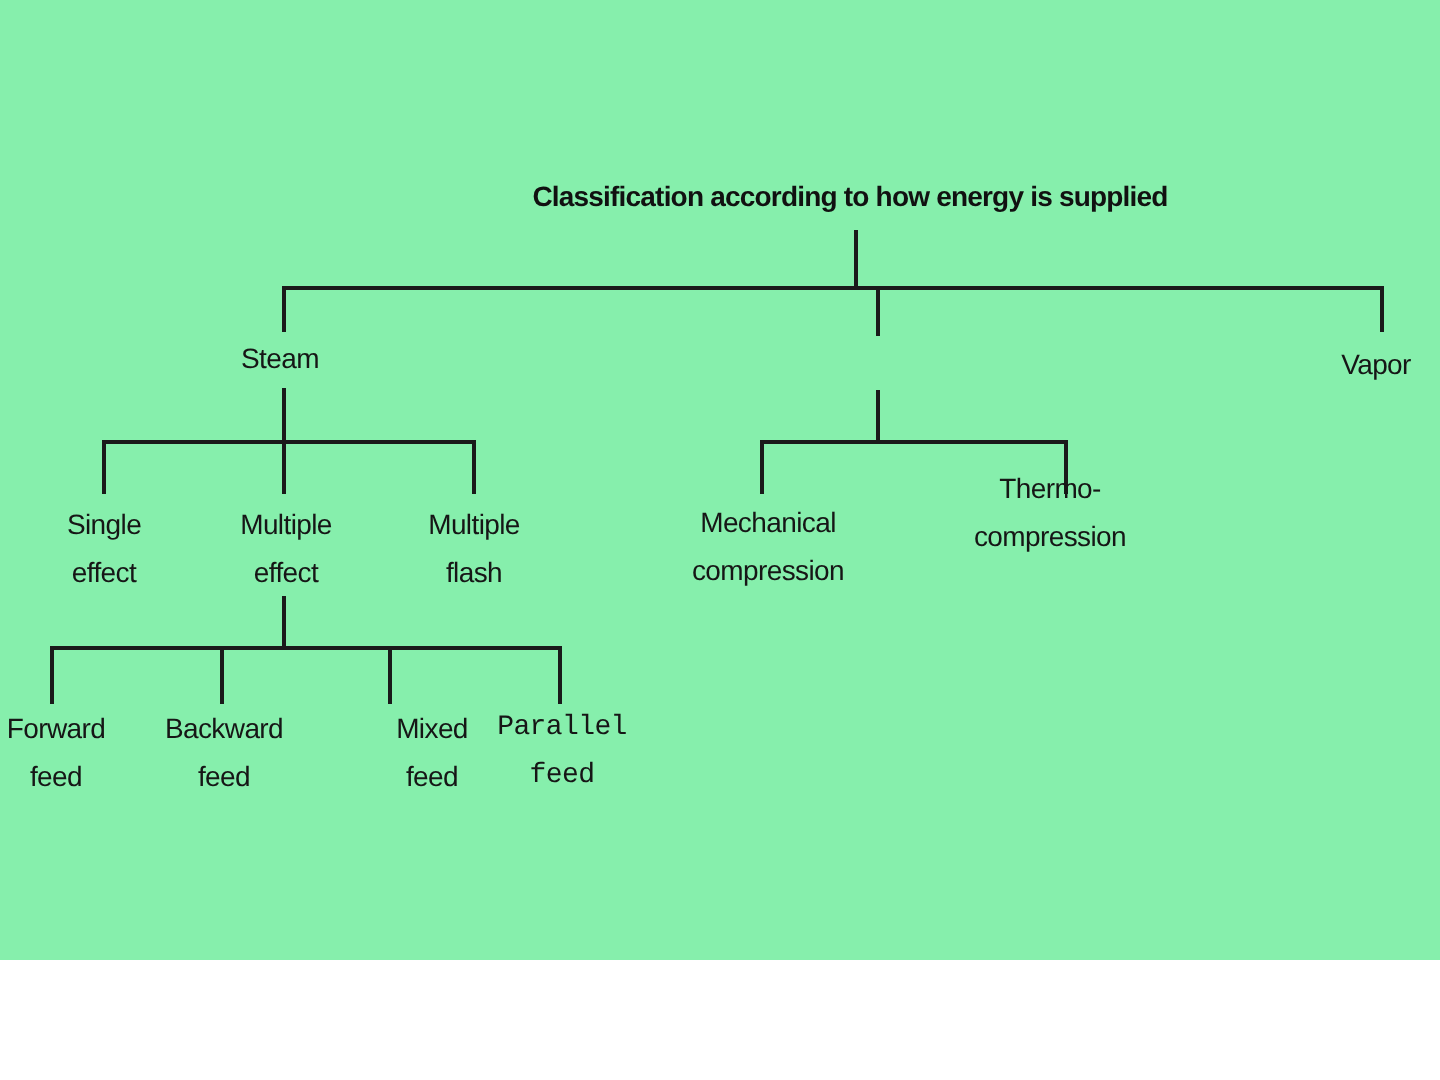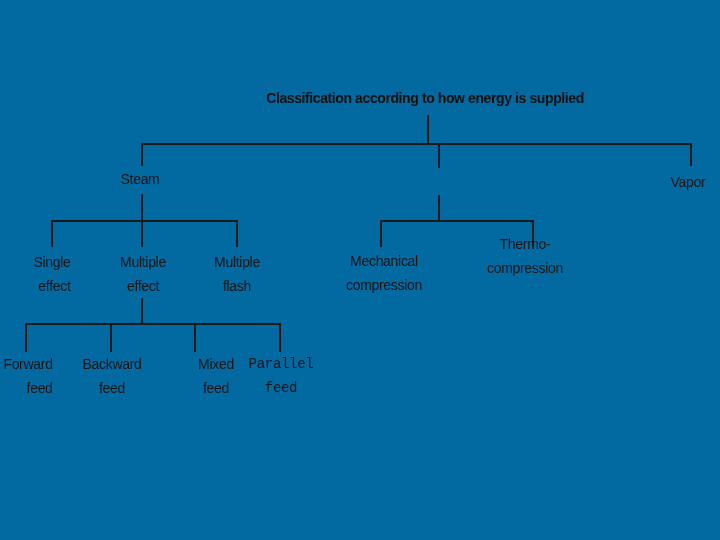--- a/index.html
+++ b/index.html
@@ -3,22 +3,22 @@
 <meta charset="utf-8">
 <style>
   html, body {
     margin: 0;
     padding: 0;
     background: #ffffff;
   }
   .canvas {
     position: relative;
     width: 720px;
-    height: 540px;
-    background: #0369a1;
+    height: 480px;
+    background: #86efac;
     overflow: hidden;
     font-family: "Liberation Sans", sans-serif;
     color: #151515;
   }
   .connectors {
     position: absolute;
     left: 0;
     top: 0;
     width: 720px;
     height: 540px;
@@ -48,28 +48,28 @@
     font-size: 14px;
     line-height: 24px;
     letter-spacing: -0.3px;
     color: #161616;
   }
   
   .n-steam    { left: 140px; top: 167px; }
   .n-vapor    { left: 434px; top: 168px; white-space: nowrap; }
   .n-both     { left: 688px; top: 170px; }
   
-  .n-single   { left: 52px;  top: 250px; text-align: right; }
+  .n-single   { left: 52px;  top: 250px; }
   .n-multiple { left: 143px; top: 250px; }
   .n-flash    { left: 237px; top: 250px; }
   
   .n-mech     { left: 384px; top: 249px; }
   .n-thermo   { left: 525px; top: 232px; }
   
-  .n-forward  { left: 28px;  top: 352px; text-align: right; }
+  .n-forward  { left: 28px;  top: 352px; }
   .n-backward { left: 112px; top: 352px; }
   .n-mixed    { left: 195px; top: 352px; margin-left: 21px; }
   .n-parallel { left: 281px; top: 352px; font-family: Liberation Mono, monospace; }
 </style>
 </head>
 <body>
 
 <div class="canvas">
 
   <svg class="connectors" viewBox="0 0 720 540" xmlns="http://www.w3.org/2000/svg">

